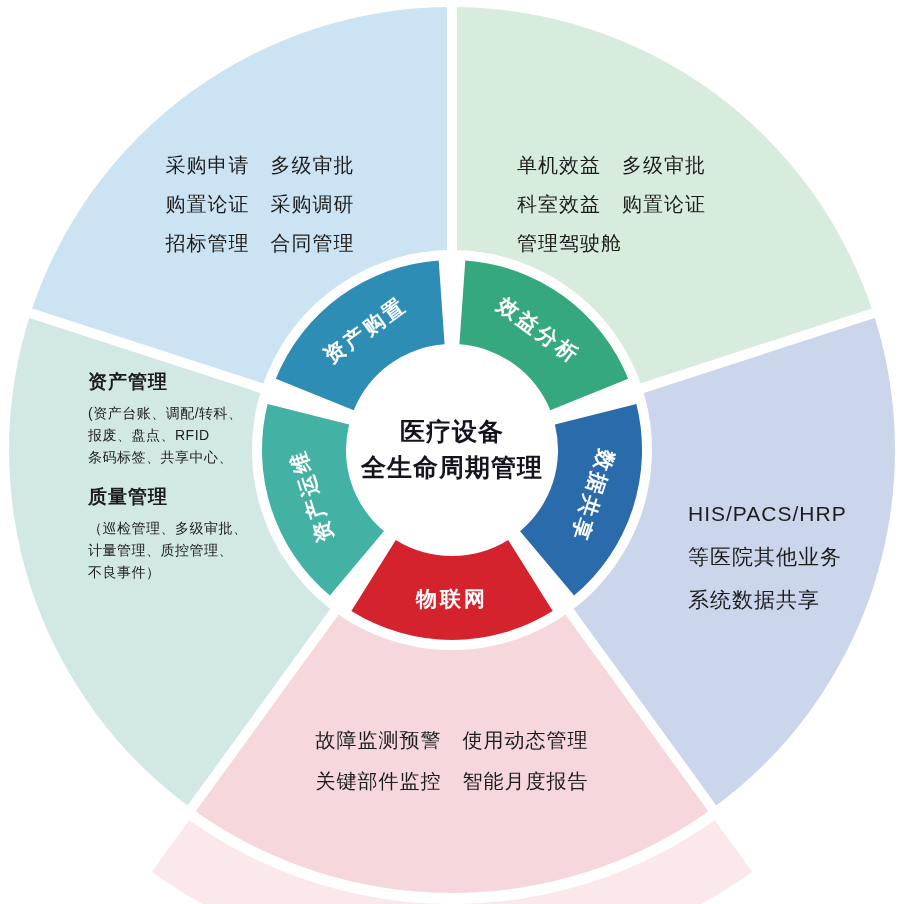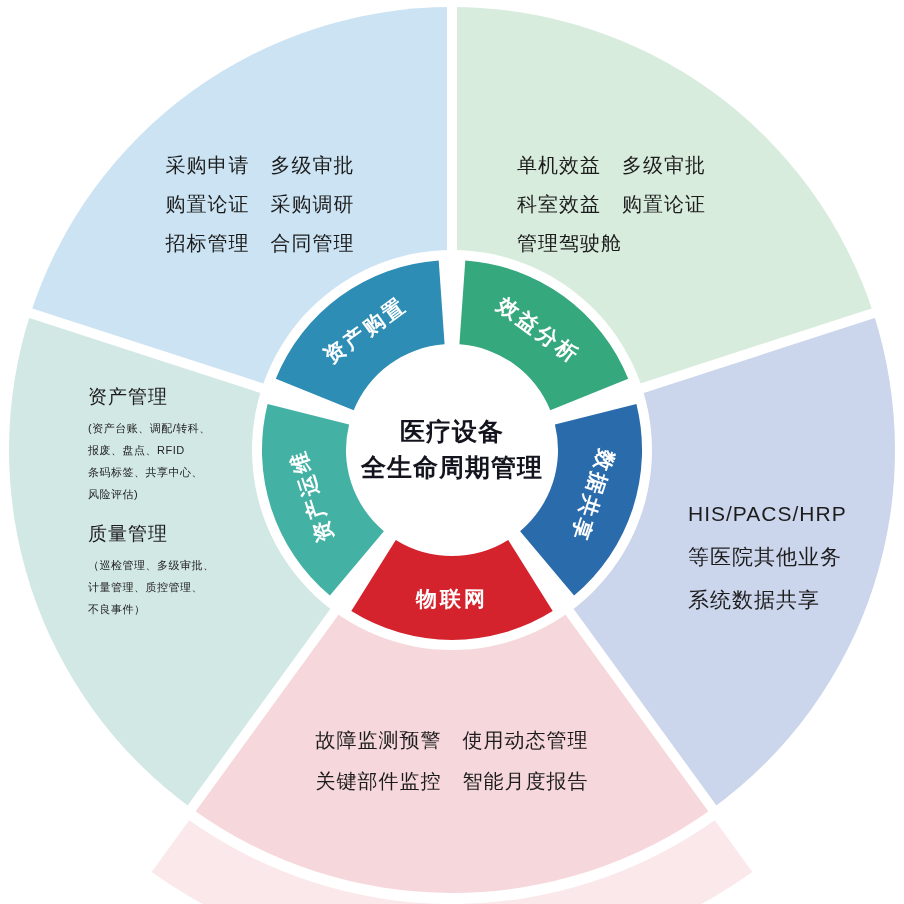--- a/index.html
+++ b/index.html
@@ -8,22 +8,22 @@
   svg{position:absolute;left:0;top:0;}
   .ringlabel{fill:#ffffff;font-family:"Liberation Sans",sans-serif;font-size:21px;
              font-weight:700;letter-spacing:3px;text-anchor:middle;dominant-baseline:central;}
   .txt{position:absolute;color:#1c1c1c;font-weight:400;white-space:nowrap;}
   #acq-list{left:128px;top:146px;width:264px;text-align:center;font-size:20px;line-height:39px;letter-spacing:1px;}
   #ben-list{left:517px;top:146px;font-size:20px;line-height:39px;letter-spacing:1px;}
   #shr-list{left:688px;top:492px;font-size:21px;line-height:43px;letter-spacing:1px;}
   #iot-list{left:240px;top:720px;width:424px;text-align:center;font-size:20px;line-height:41px;letter-spacing:1px;}
   #ops-list{left:88px;top:369px;width:250px;font-weight:400;text-align:left;}
   .op-group{margin-bottom:16px;}
-  .op-title{font-size:19px;font-weight:400;color:#1c1c1c;margin-bottom:7px;letter-spacing:1px;margin-top:15px;}
-  .op-detail{font-size:11px;line-height:22px;color:#222;letter-spacing:0.5px;}
+  .op-title{font-size:19px;font-weight:700;color:#1c1c1c;margin-bottom:7px;letter-spacing:1px;}
+  .op-detail{font-size:14px;line-height:22px;color:#222;letter-spacing:0.5px;}
   .center-title{position:absolute;left:327px;top:413px;width:250px;text-align:center;
                 font-size:25px;font-weight:700;line-height:36px;color:#14141e;letter-spacing:1px;}
 </style>
 </head>
 <body>
 
 <div class="stage">
 
   <svg id="donut" width="904" height="904" viewBox="0 0 904 904">
     <g id="shapes">
@@ -82,21 +82,20 @@
     <div>故障监测预警　使用动态管理</div>
     <div>关键部件监控　智能月度报告</div>
   </div>
 
   <div class="txt" id="ops-list">
     <div class="op-group">
       <div class="op-title">资产管理</div>
       <div class="op-detail">(资产台账、调配/转科、</div>
       <div class="op-detail">报废、盘点、RFID</div>
       <div class="op-detail">条码标签、共享中心、</div>
-      <div class="op-detail">风险评估)</div>
     </div>
     <div class="op-group">
       <div class="op-title">质量管理</div>
       <div class="op-detail">（巡检管理、多级审批、</div>
       <div class="op-detail">计量管理、质控管理、</div>
       <div class="op-detail">不良事件）</div>
     </div>
   </div>
 
 </div>

